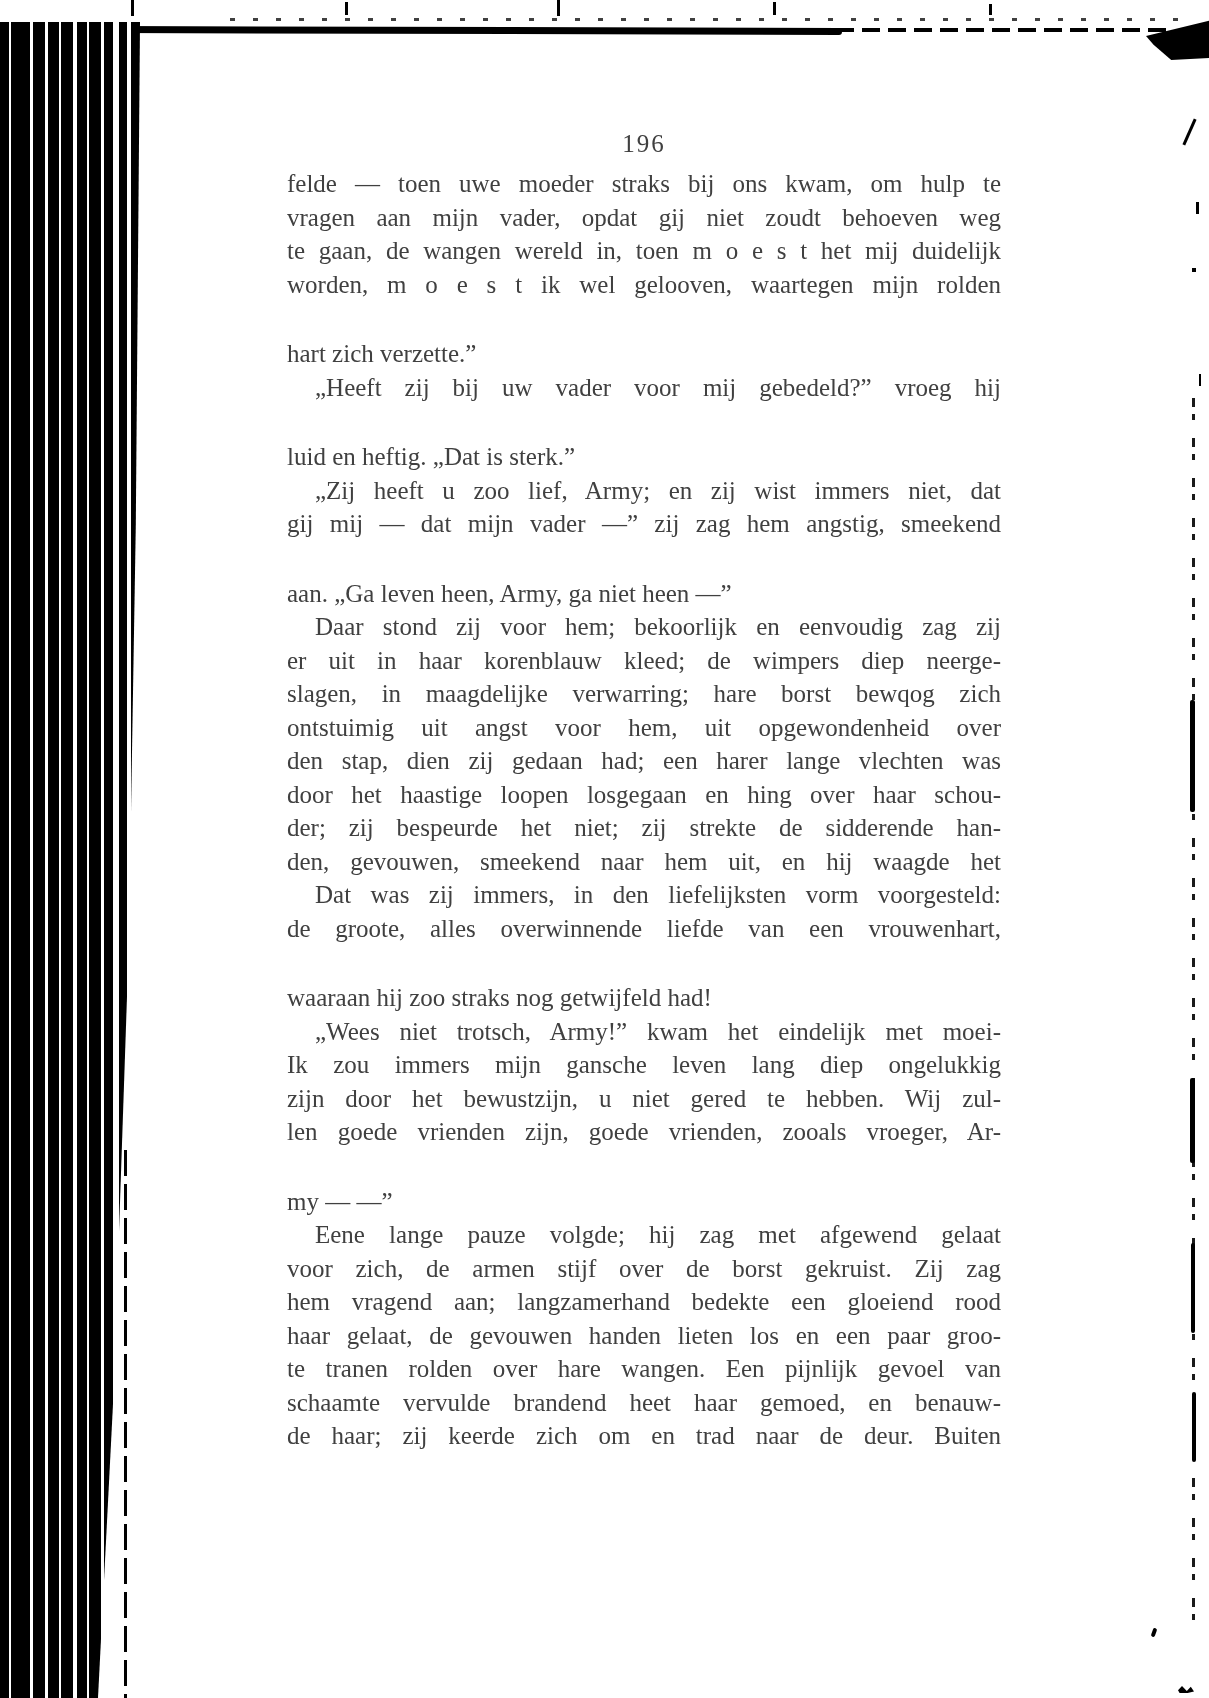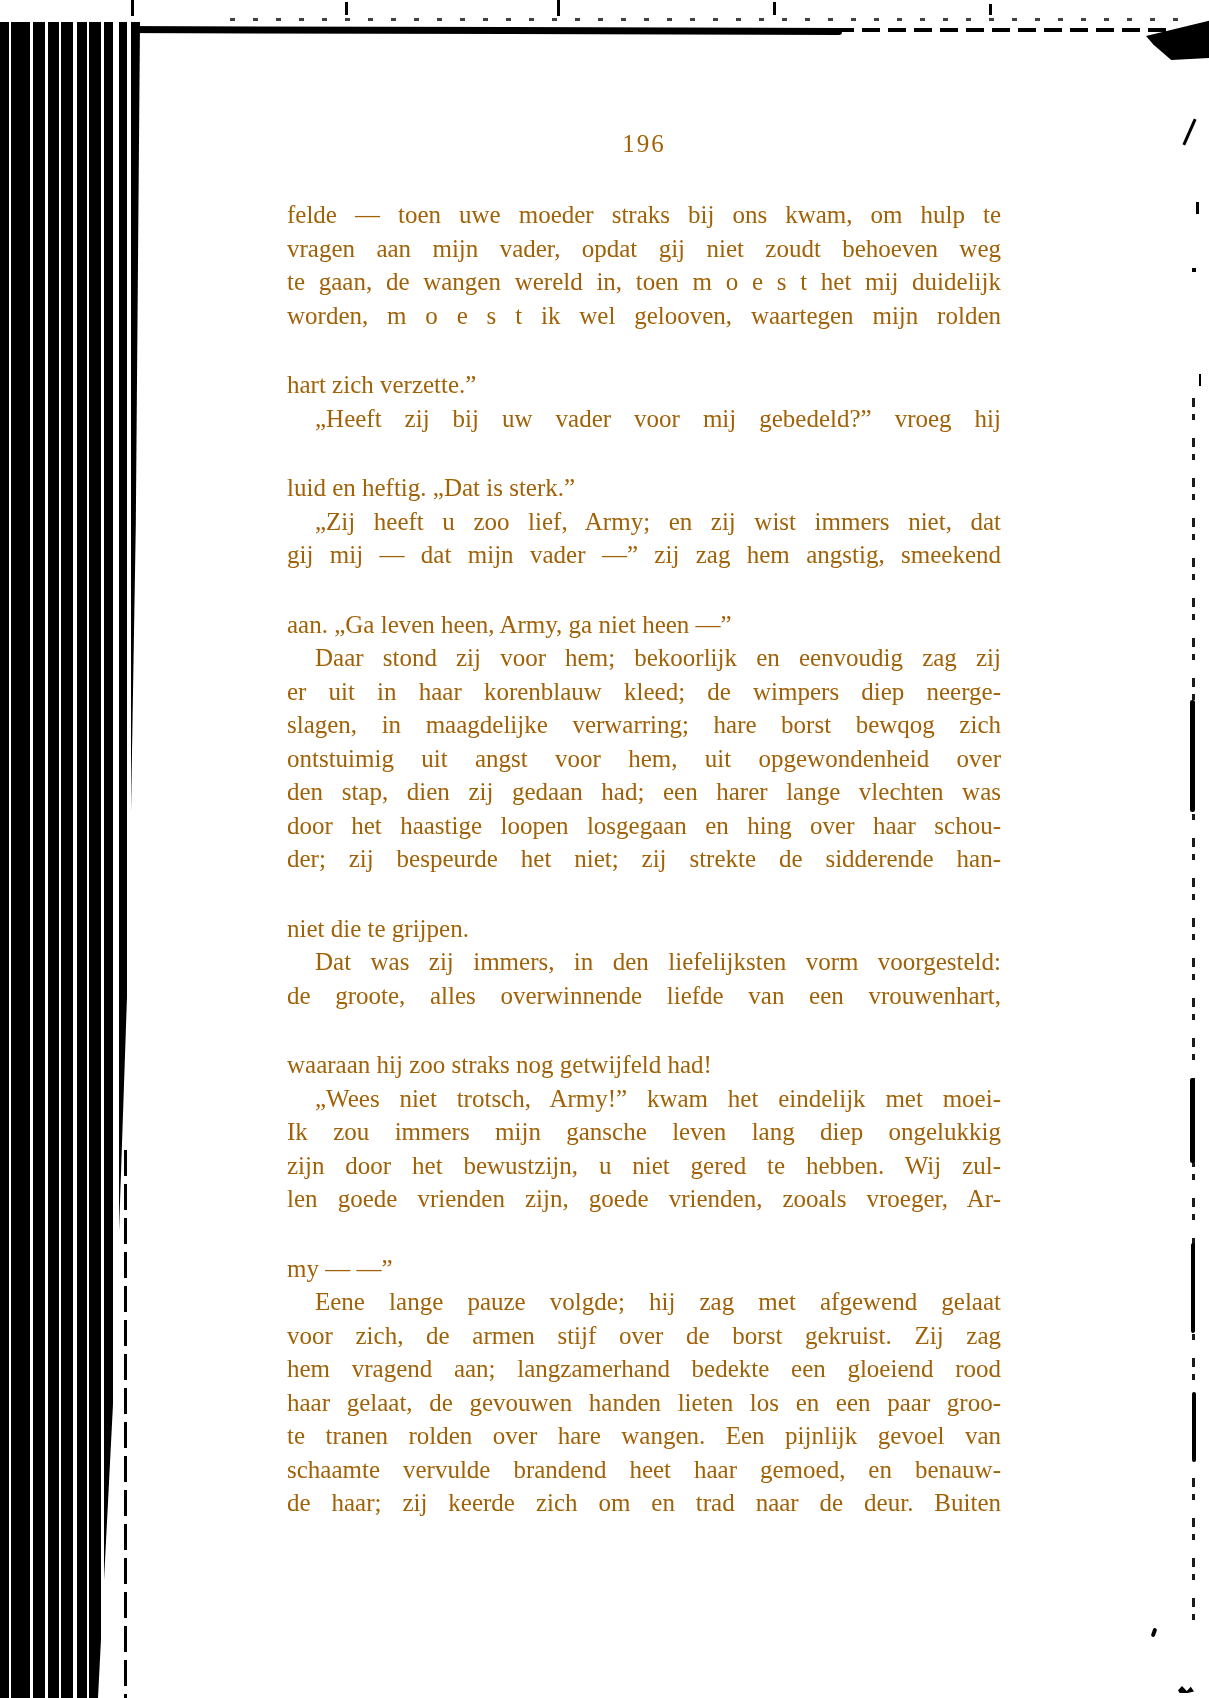--- a/index.html
+++ b/index.html
@@ -2,21 +2,21 @@
 <html><head>
 <meta charset="utf-8">
 <style>
   html,body{margin:0;padding:0;background:#ffffff;}
   .page{
     position:relative;
     width:1209px;height:1698px;
     background:#ffffff;
     overflow:hidden;
     font-family:"Liberation Serif","DejaVu Serif",serif;
-    color:#a16207;
+    color:#404040;
   }
 
   
   .gutter{
     position:absolute;left:0;top:22px;width:140px;height:1676px;
     background:linear-gradient(90deg,
       #000 0px,#000 9px,#fff 9px,#fff 11px,
       #000 11px,#000 30px,#fff 30px,#fff 33px,
       #000 33px,#000 45px,#fff 45px,#fff 48px,
       #000 48px,#000 59px,#fff 59px,#fff 61px,
@@ -65,21 +65,21 @@
   .m-comma{position:absolute;left:1152px;top:1628px;width:4px;height:9px;background:#000;transform:rotate(20deg);border-radius:2px;}
   .m-corner{position:absolute;left:1178px;top:1686px;width:16px;height:7px;background:#000;
     clip-path:polygon(0 60%,25% 0,55% 70%,80% 10%,100% 80%,60% 100%,10% 100%);}
 
   
   .pagenum{
     position:absolute;left:287px;top:130px;width:714px;
     text-align:center;font-size:25px;letter-spacing:2px;
   }
   .textblock{
-    position:absolute;left:287px;top:198px;width:714px;
+    position:absolute;left:287px;top:167px;width:714px;
     font-size:25px;line-height:33.5px;
   }
   .line{
     height:33.5px;
     text-align:justify;
     text-align-last:justify;
   }
   .line.indent{text-indent:28px;}
   .line.end{text-align-last:left;margin-top:36px;}
 </style>
@@ -127,21 +127,21 @@
     <div class="line indent">„Zij heeft u zoo lief, Army; en zij wist immers niet, dat</div>
     <div class="line">gij mij — dat mijn vader —” zij zag hem angstig, smeekend</div>
     <div class="line end">aan. „Ga leven heen, Army, ga niet heen —”</div>
     <div class="line indent">Daar stond zij voor hem; bekoorlijk en eenvoudig zag zij</div>
     <div class="line">er uit in haar korenblauw kleed; de wimpers diep neerge-</div>
     <div class="line">slagen, in maagdelijke verwarring; hare borst bewqog zich</div>
     <div class="line">ontstuimig uit angst voor hem, uit opgewondenheid over</div>
     <div class="line">den stap, dien zij gedaan had; een harer lange vlechten was</div>
     <div class="line">door het haastige loopen losgegaan en hing over haar schou-</div>
     <div class="line">der; zij bespeurde het niet; zij strekte de sidderende han-</div>
-    <div class="line end">niet die te grijpen.</div>
+    <div class="line">den, gevouwen, smeekend naar hem uit, en hij waagde het</div>
     <div class="line indent">Dat was zij immers, in den liefelijksten vorm voorgesteld:</div>
     <div class="line">de groote, alles overwinnende liefde van een vrouwenhart,</div>
     <div class="line end">waaraan hij zoo straks nog getwijfeld had!</div>
     <div class="line indent">„Wees niet trotsch, Army!” kwam het eindelijk met moei-</div>
     <div class="line">Ik zou immers mijn gansche leven lang diep ongelukkig</div>
     <div class="line">zijn door het bewustzijn, u niet gered te hebben. Wij zul-</div>
     <div class="line">len goede vrienden zijn, goede vrienden, zooals vroeger, Ar-</div>
     <div class="line end">my — —”</div>
     <div class="line indent">Eene lange pauze volgde; hij zag met afgewend gelaat</div>
     <div class="line">voor zich, de armen stijf over de borst gekruist. Zij zag</div>

